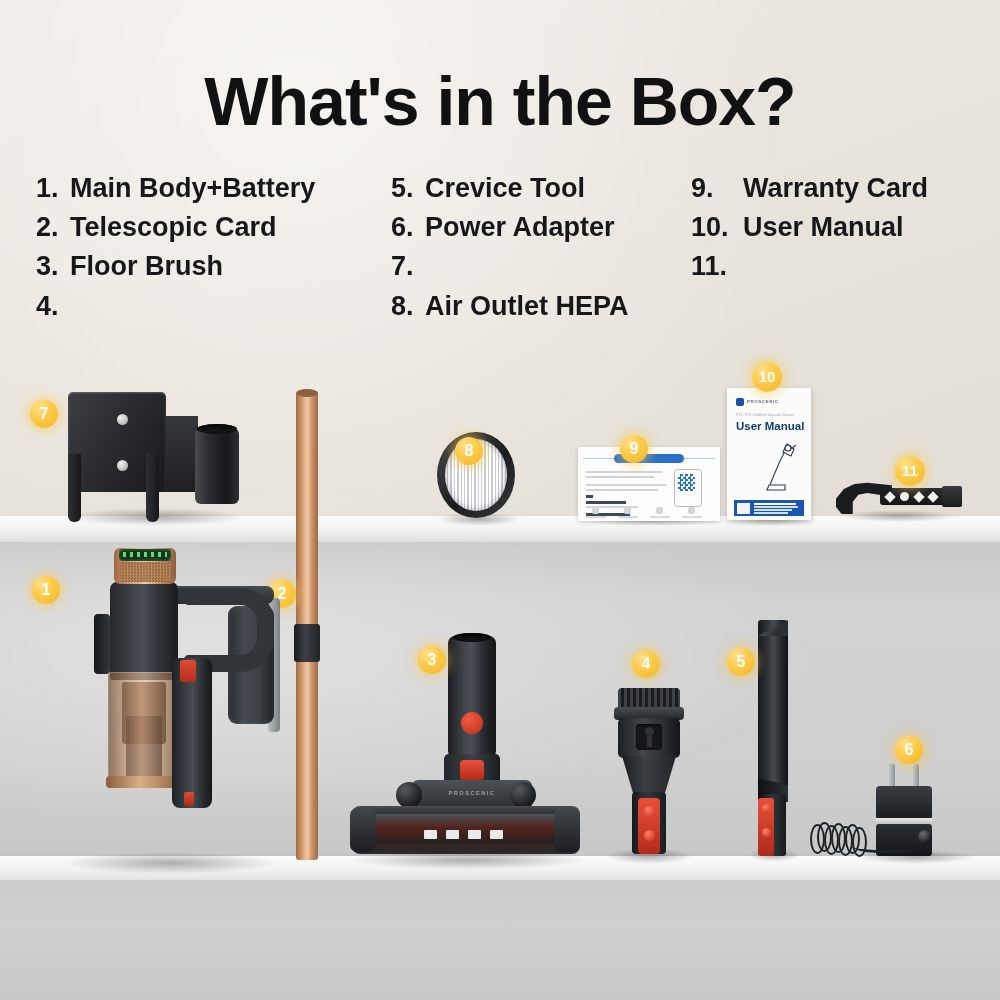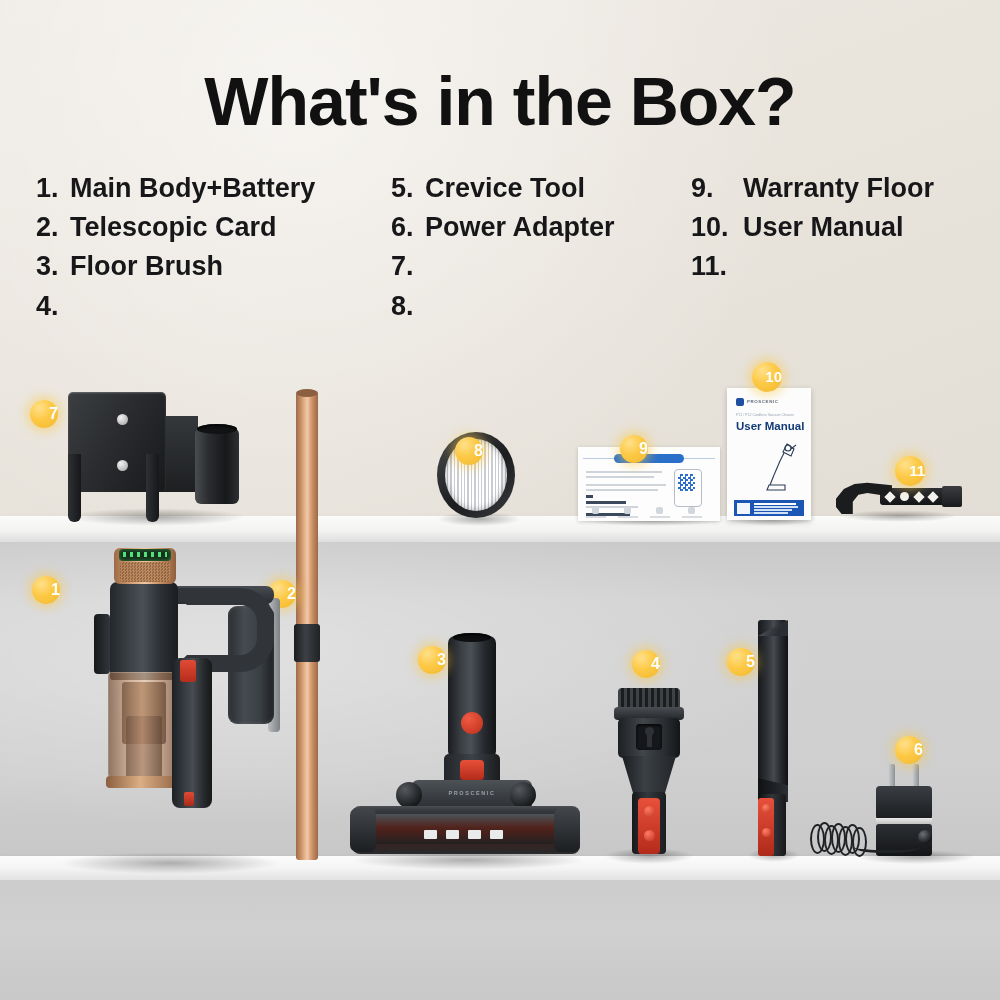--- a/index.html
+++ b/index.html
@@ -38,21 +38,21 @@
   .legend-col.c2{width:300px;}
   .legend-col.c3{width:290px;}
   .legend-row{display:flex;align-items:baseline;font-size:27px;font-weight:bold;color:#17171a;
     line-height:1.23;white-space:nowrap;}
   .legend-num{min-width:34px;display:inline-block;}
   .legend-col.c3 .legend-num{min-width:52px;}
 
   
   .badge{position:absolute;width:28px;height:28px;border-radius:50%;
     background:radial-gradient(circle at 34% 28%, #ffe08a 0%, #fdc945 45%, #f0b72f 100%);
-    color:#fff;font-size:16px;font-weight:bold;line-height:28px;text-align:right;
+    color:#fff;font-size:16px;font-weight:bold;line-height:28px;text-align:center;
     box-shadow:0 0 10px 4px rgba(253,201,69,.45);}
   .badge.wide{width:30px;height:30px;line-height:30px;font-size:15px;}
 
   
   .obj{position:absolute;}
   .shadow-el{position:absolute;border-radius:50%;
     background:radial-gradient(ellipse at center, rgba(0,0,0,.30), rgba(0,0,0,0) 70%);}
 
   
   #wallmount{left:60px;top:392px;width:180px;height:132px;}
@@ -292,27 +292,28 @@
       </div>
       <div class="legend-row">
         <span class="legend-num">6.</span>
         <span>Power Adapter</span>
       </div>
       <div class="legend-row">
         <span class="legend-num">7.</span>
       </div>
       <div class="legend-row">
         <span class="legend-num">8.</span>
+        <span>Air Outlet HEPA</span>
       </div>
     </div>
 
     <div class="legend-col c3">
       <div class="legend-row">
         <span class="legend-num">9.</span>
-        <span>Warranty Floor</span>
+        <span>Warranty Card</span>
       </div>
       <div class="legend-row">
         <span class="legend-num">10.</span>
         <span>User Manual</span>
       </div>
       <div class="legend-row">
         <span class="legend-num">11.</span>
       </div>
     </div>
   </div>

